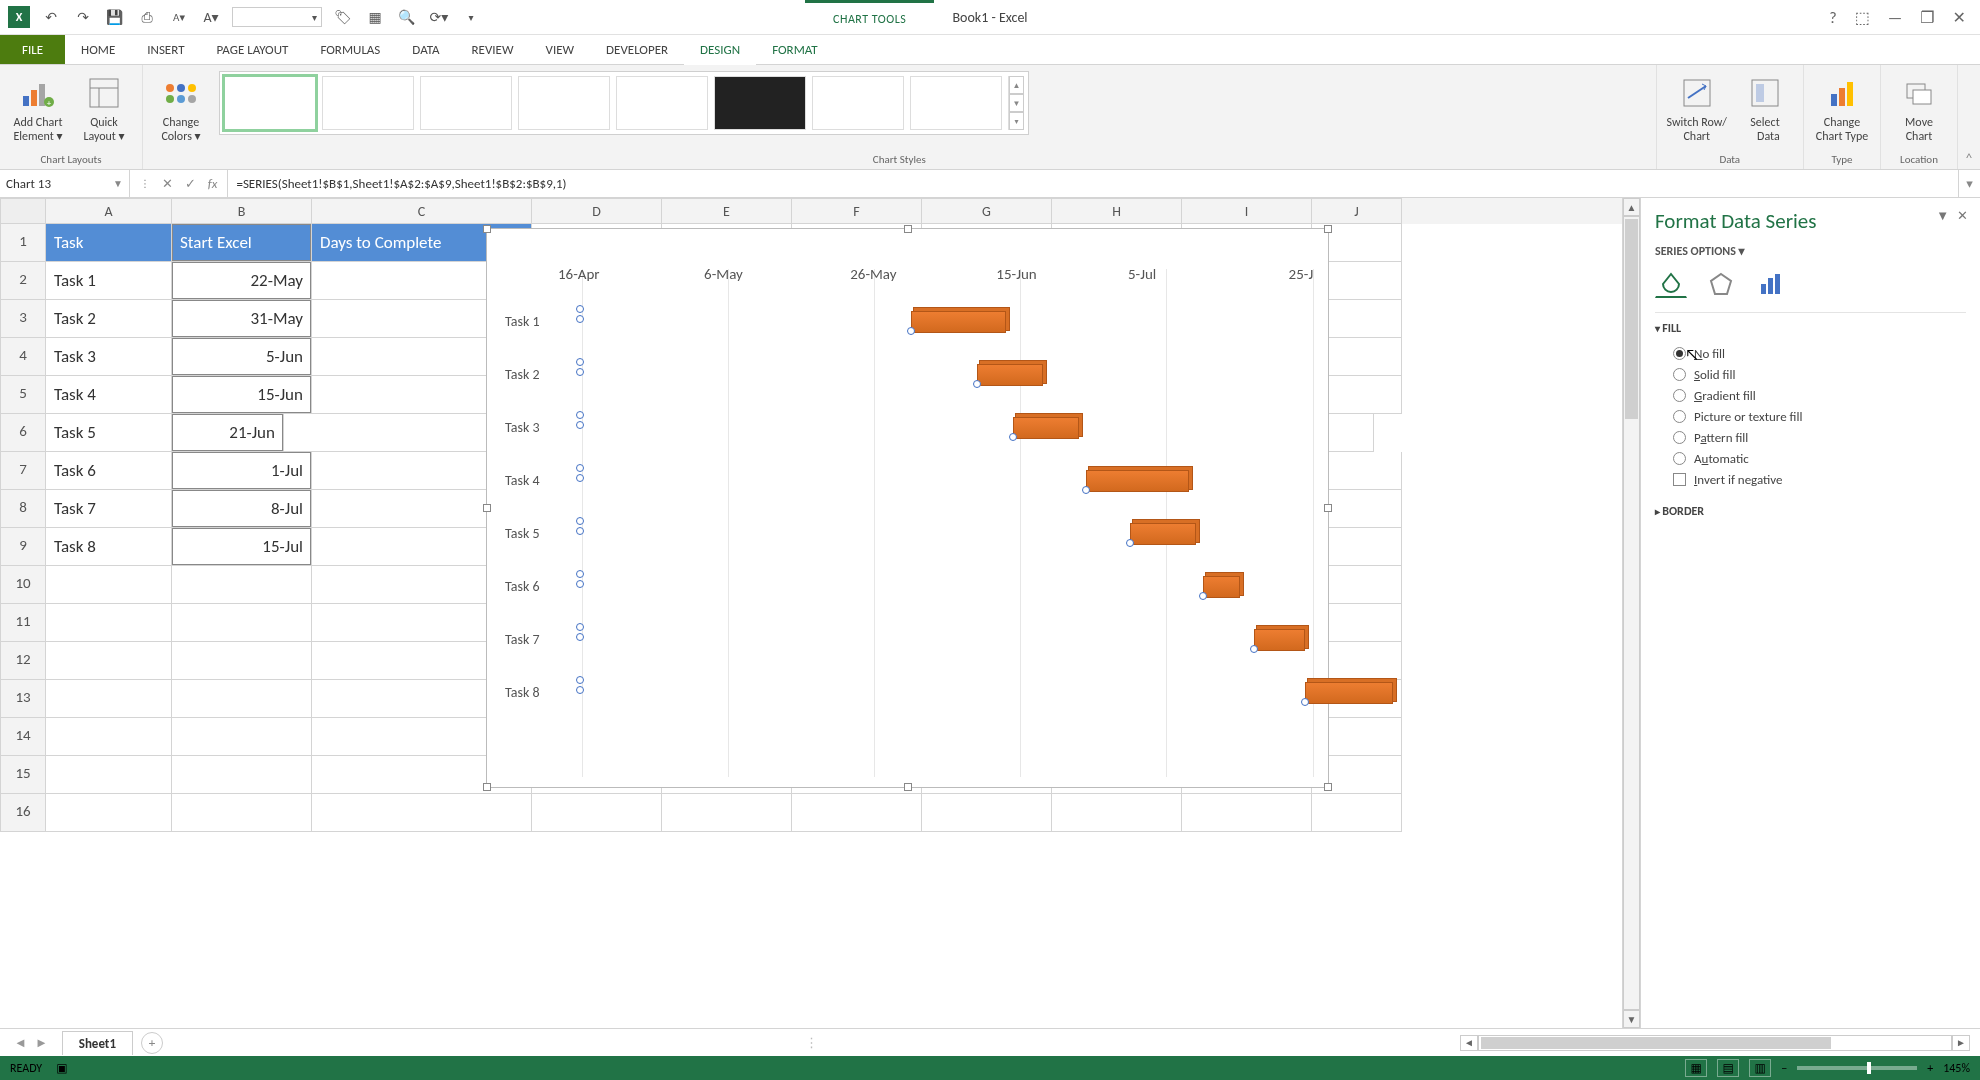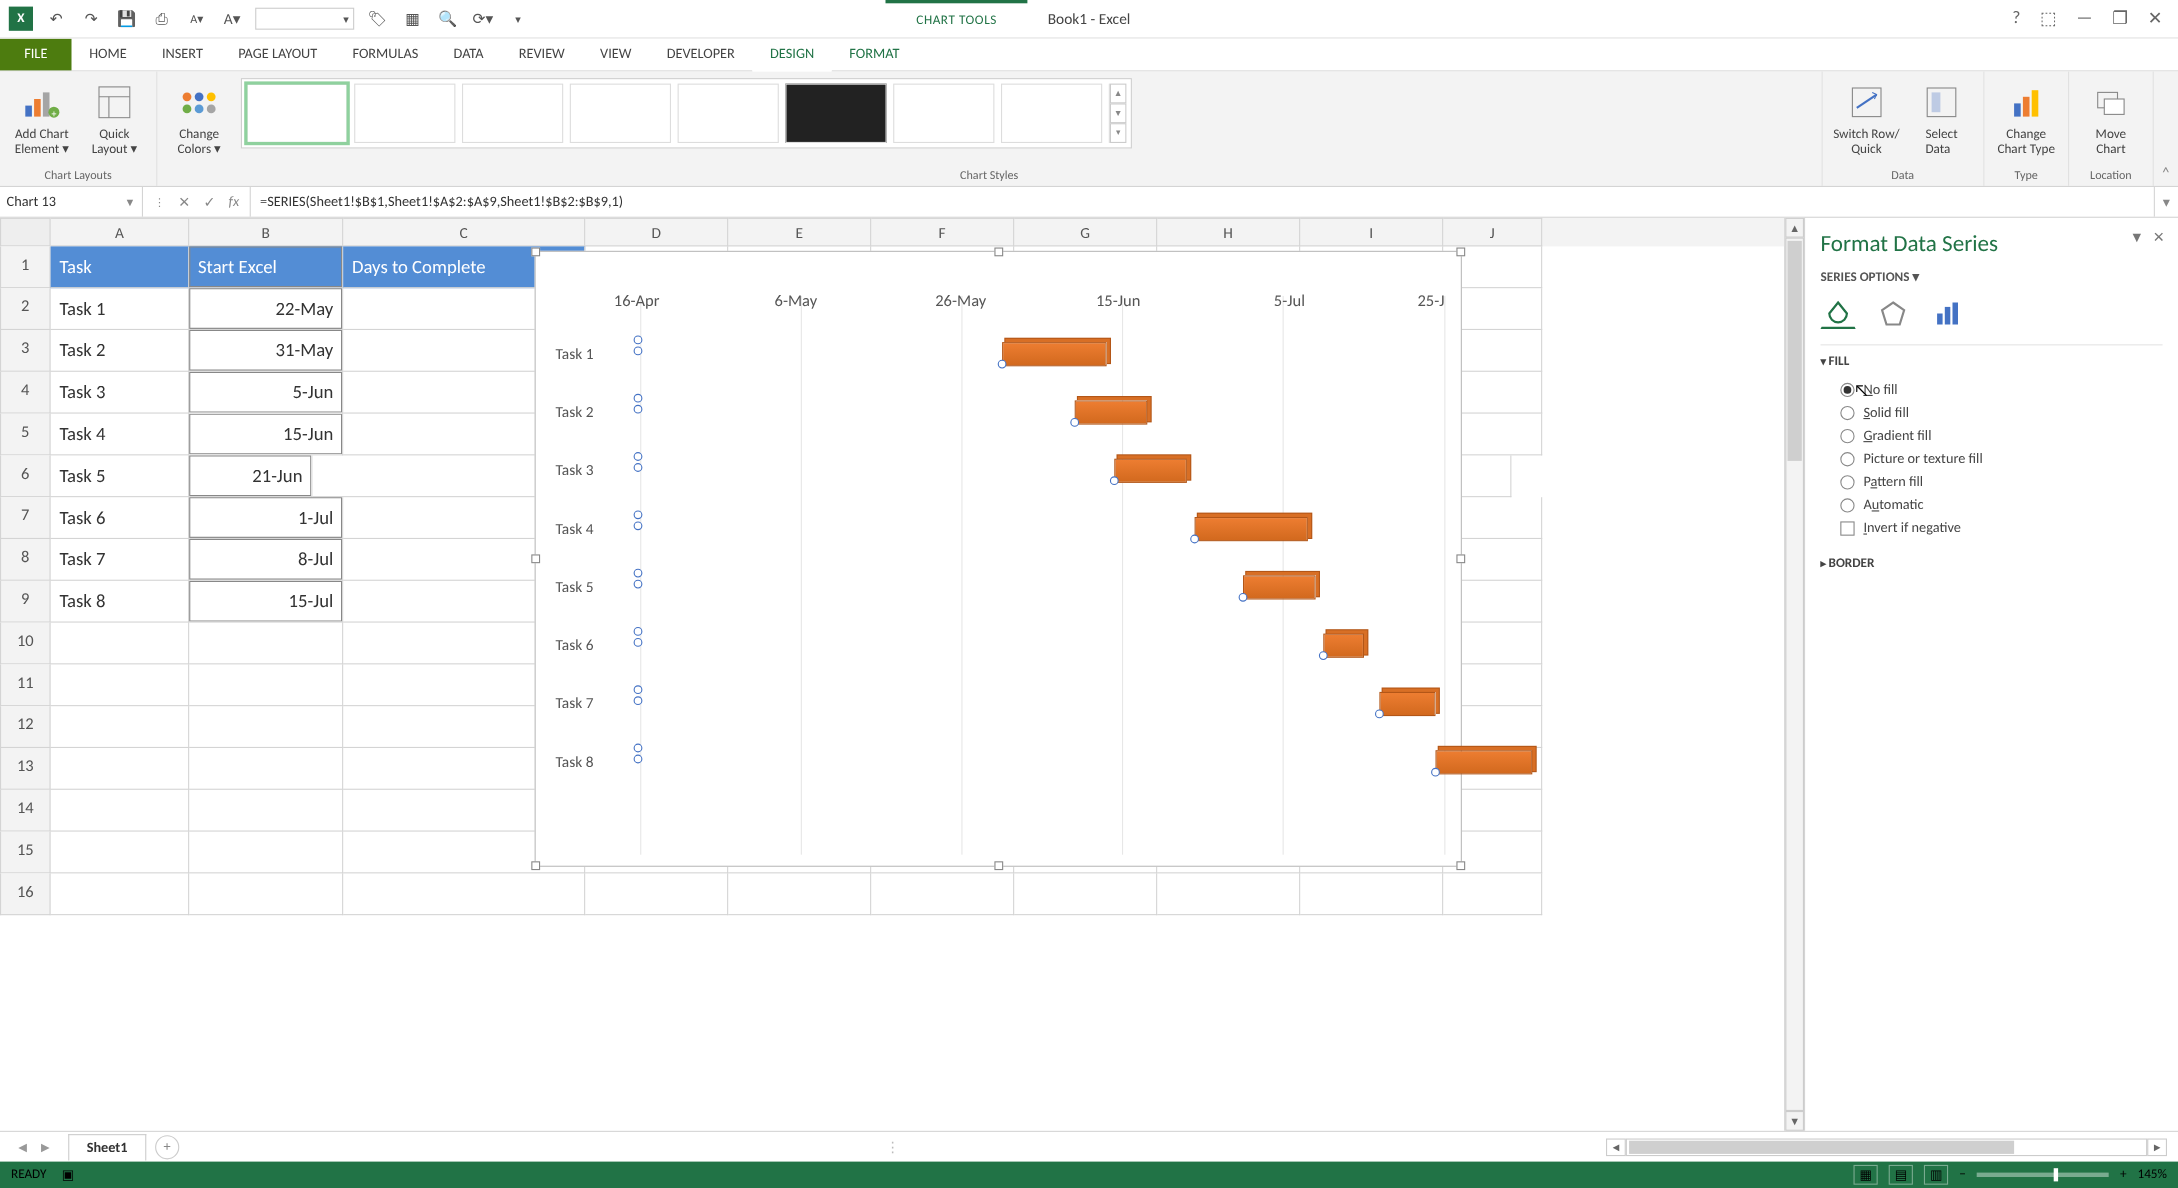--- a/index.html
+++ b/index.html
@@ -211,30 +211,30 @@
     <div class="ribbon-group-body">
       <div class="rbtn">
         <div class="ico">
             <svg width="30" height="30">
               <rect x="2" y="2" width="26" height="26" fill="none" stroke="#888"></rect>
               <path d="M6 20 L24 8" stroke="#4472c4" stroke-width="2"></path>
               <path d="M20 6 L24 8 L22 12" fill="none" stroke="#4472c4"></path>
             </svg>
           </div>
         <div style="white-space:pre-line;text-align:center;line-height:1.2">Switch Row/
-Quick</div>
+Chart</div>
       </div>
       <div class="rbtn">
         <div class="ico">
             <svg width="30" height="30">
               <rect x="2" y="2" width="26" height="26" fill="none" stroke="#888"></rect>
               <rect x="6" y="6" width="8" height="18" fill="#4472c4" opacity=".3"></rect>
             </svg>
           </div>
-        <div style="white-space:pre-line;text-align:left;line-height:1.2">Select
+        <div style="white-space:pre-line;text-align:right;line-height:1.2">Select
 Data</div>
       </div>
     </div>
     <div class="ribbon-group-title">Data</div>
   </div>
 
   <div class="ribbon-group">
     <div class="ribbon-group-body">
       <div class="rbtn">
         <div class="ico">
@@ -525,21 +525,21 @@
         <div class="chart-handle" style="left: calc(100% - 4px); top: calc(100% - 4px);"></div>
         <div class="gridline" style="left: 95px;"></div>
         <div style="position: absolute; top: 36px; left: 71px; font-size: 15px; color: rgb(85, 85, 85);">16-Apr</div>
         <div class="gridline" style="left: 241.124px;"></div>
         <div style="position: absolute; top: 36px; left: 217.124px; font-size: 15px; color: rgb(85, 85, 85);">6-May</div>
         <div class="gridline" style="left: 387.248px;"></div>
         <div style="position: absolute; top: 36px; left: 363.248px; font-size: 15px; color: rgb(85, 85, 85);">26-May</div>
         <div class="gridline" style="left: 533.372px;"></div>
         <div style="position: absolute; top: 36px; left: 509.372px; font-size: 15px; color: rgb(85, 85, 85);">15-Jun</div>
         <div class="gridline" style="left: 679.496px;"></div>
-        <div style="position: absolute; top: 36px; left: 671px; font-size: 15px; color: rgb(85, 85, 85);">5-Jul</div>
+        <div style="position: absolute; top: 36px; left: 641px; font-size: 15px; color: rgb(85, 85, 85);">5-Jul</div>
         <div class="gridline" style="left: 825.62px;"></div>
         <div style="position: absolute; top: 36px; left: 801.62px; font-size: 15px; color: rgb(85, 85, 85);">25-J</div>
         <div class="ylabel" style="top: 84px; left: 18px;">Task 1</div>
         <div class="bar3d" style="left: 424.148px; top: 82px; width: 95.202px;"></div>
         <div class="sel-marker" style="left: 89px; top: 76px;"></div>
         <div class="sel-marker" style="left: 89px; top: 86px;"></div>
         <div class="sel-marker" style="left: 420.148px; top: 98px;"></div>
         <div class="ylabel" style="top: 137px; left: 18px;">Task 2</div>
         <div class="bar3d" style="left: 489.83px; top: 135px; width: 65.682px;"></div>
         <div class="sel-marker" style="left: 89px; top: 129px;"></div>

